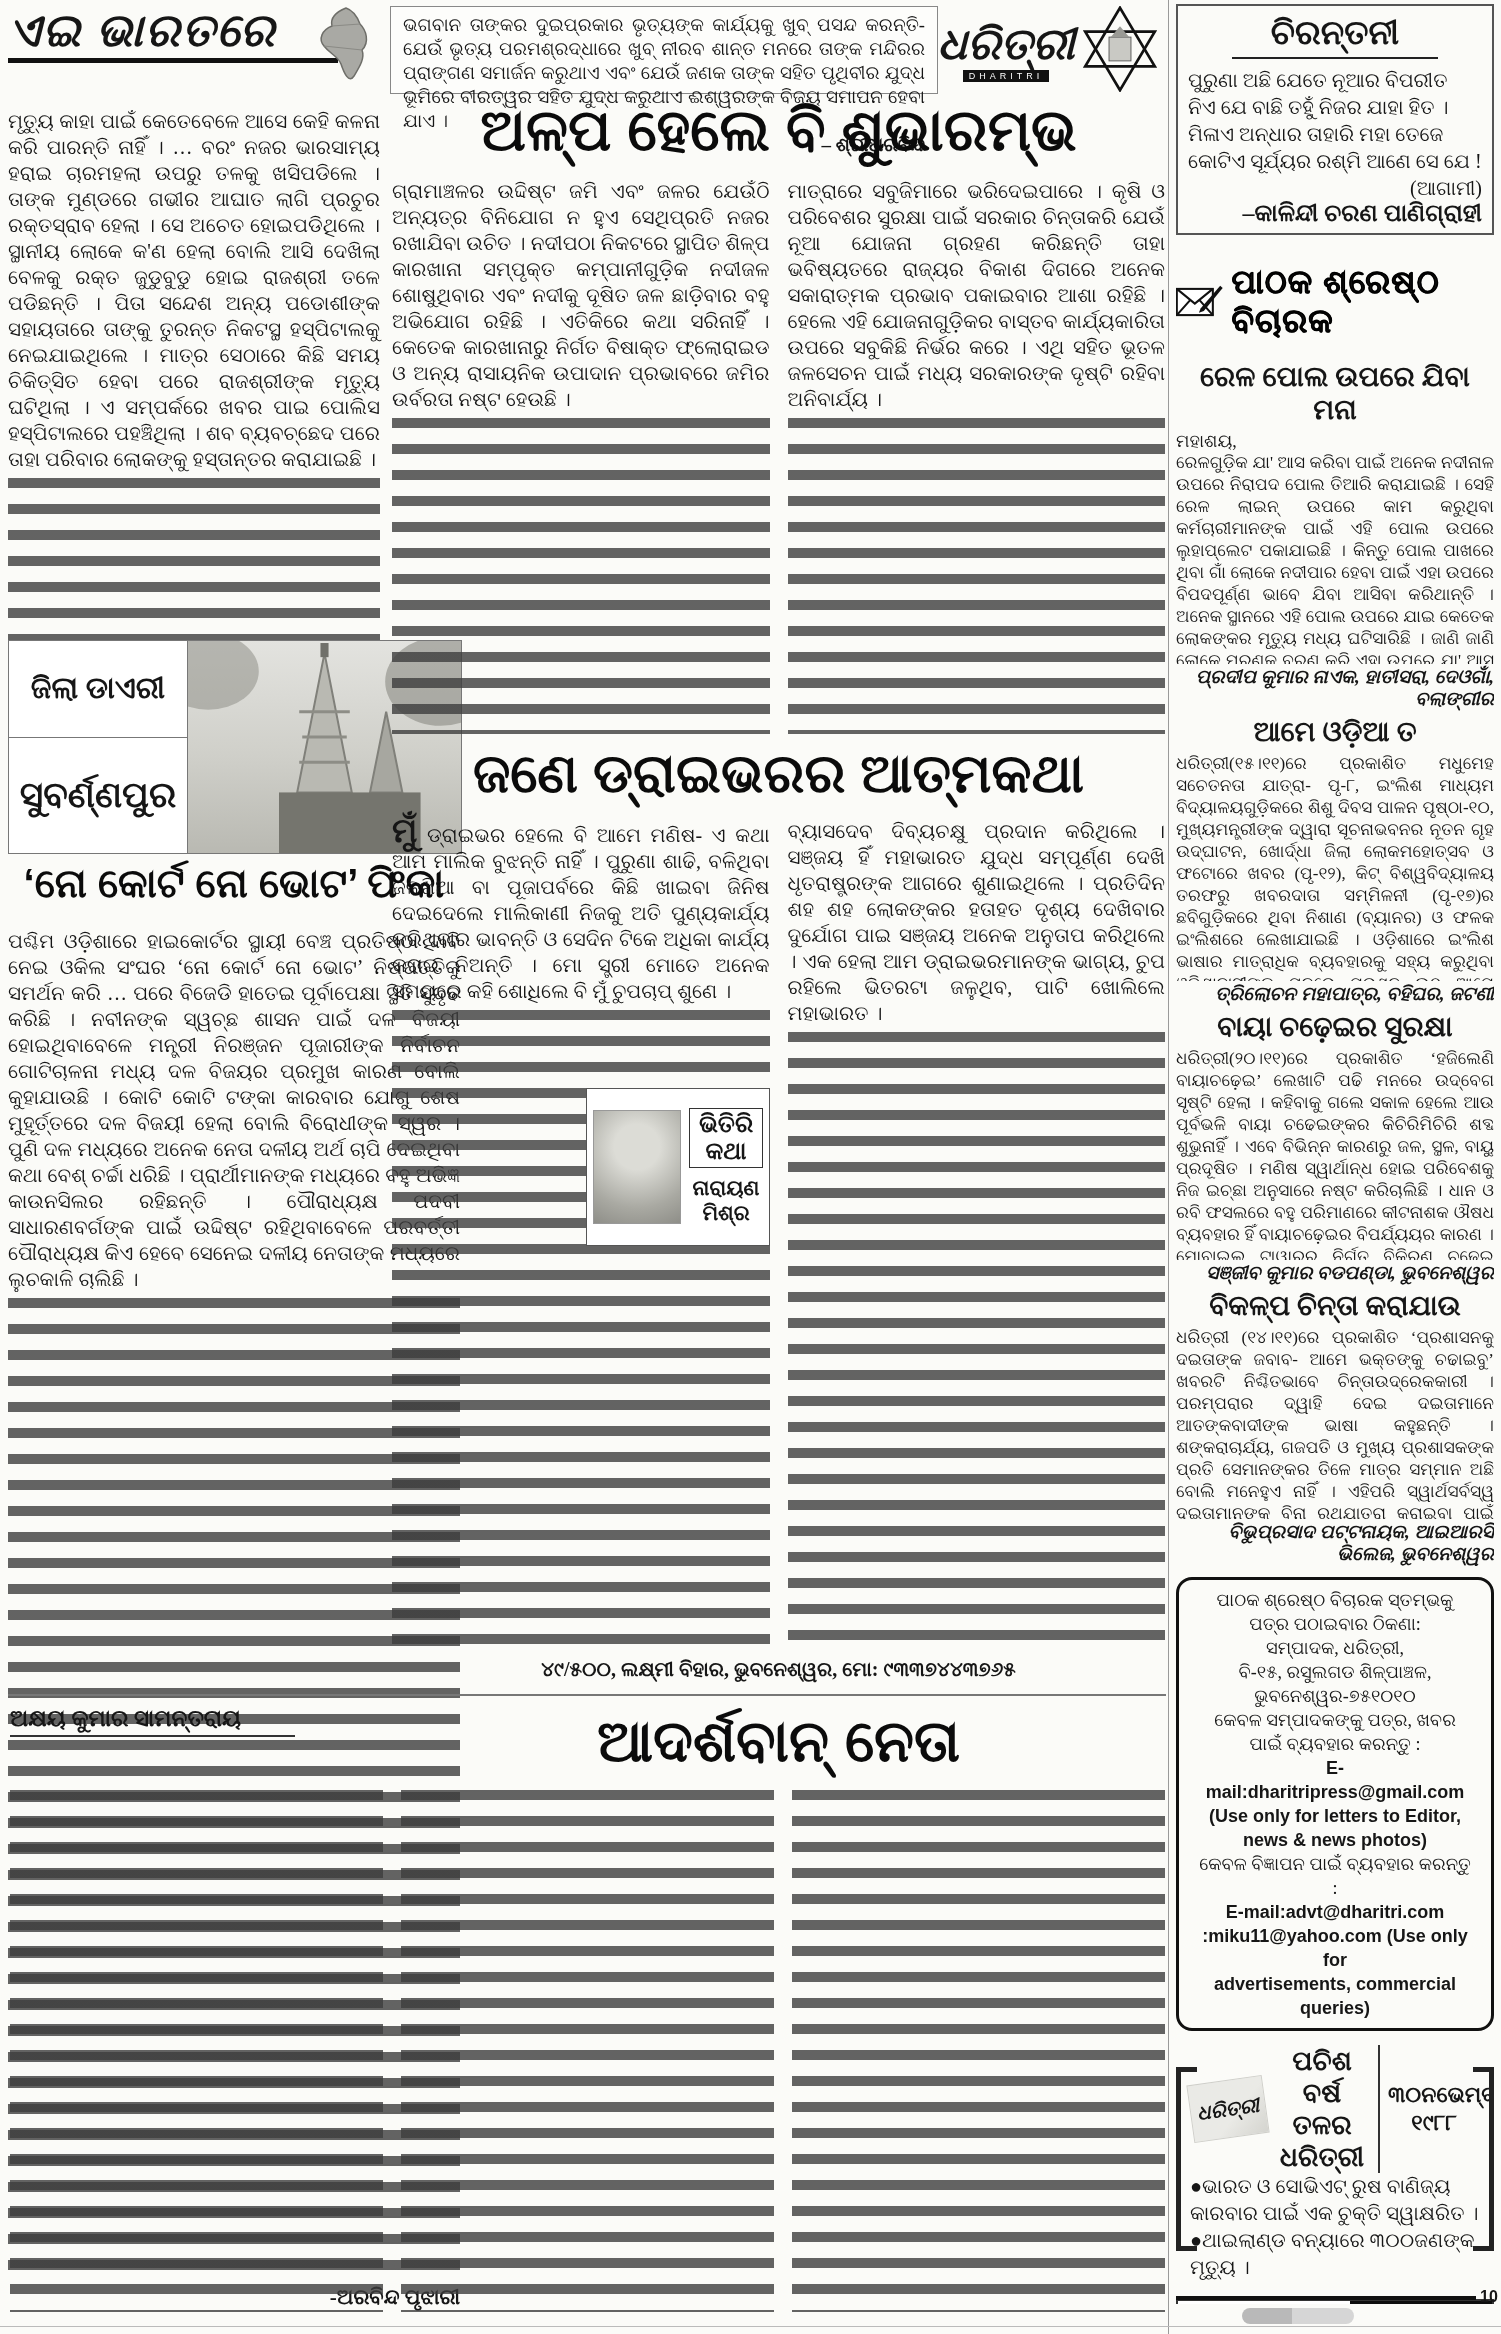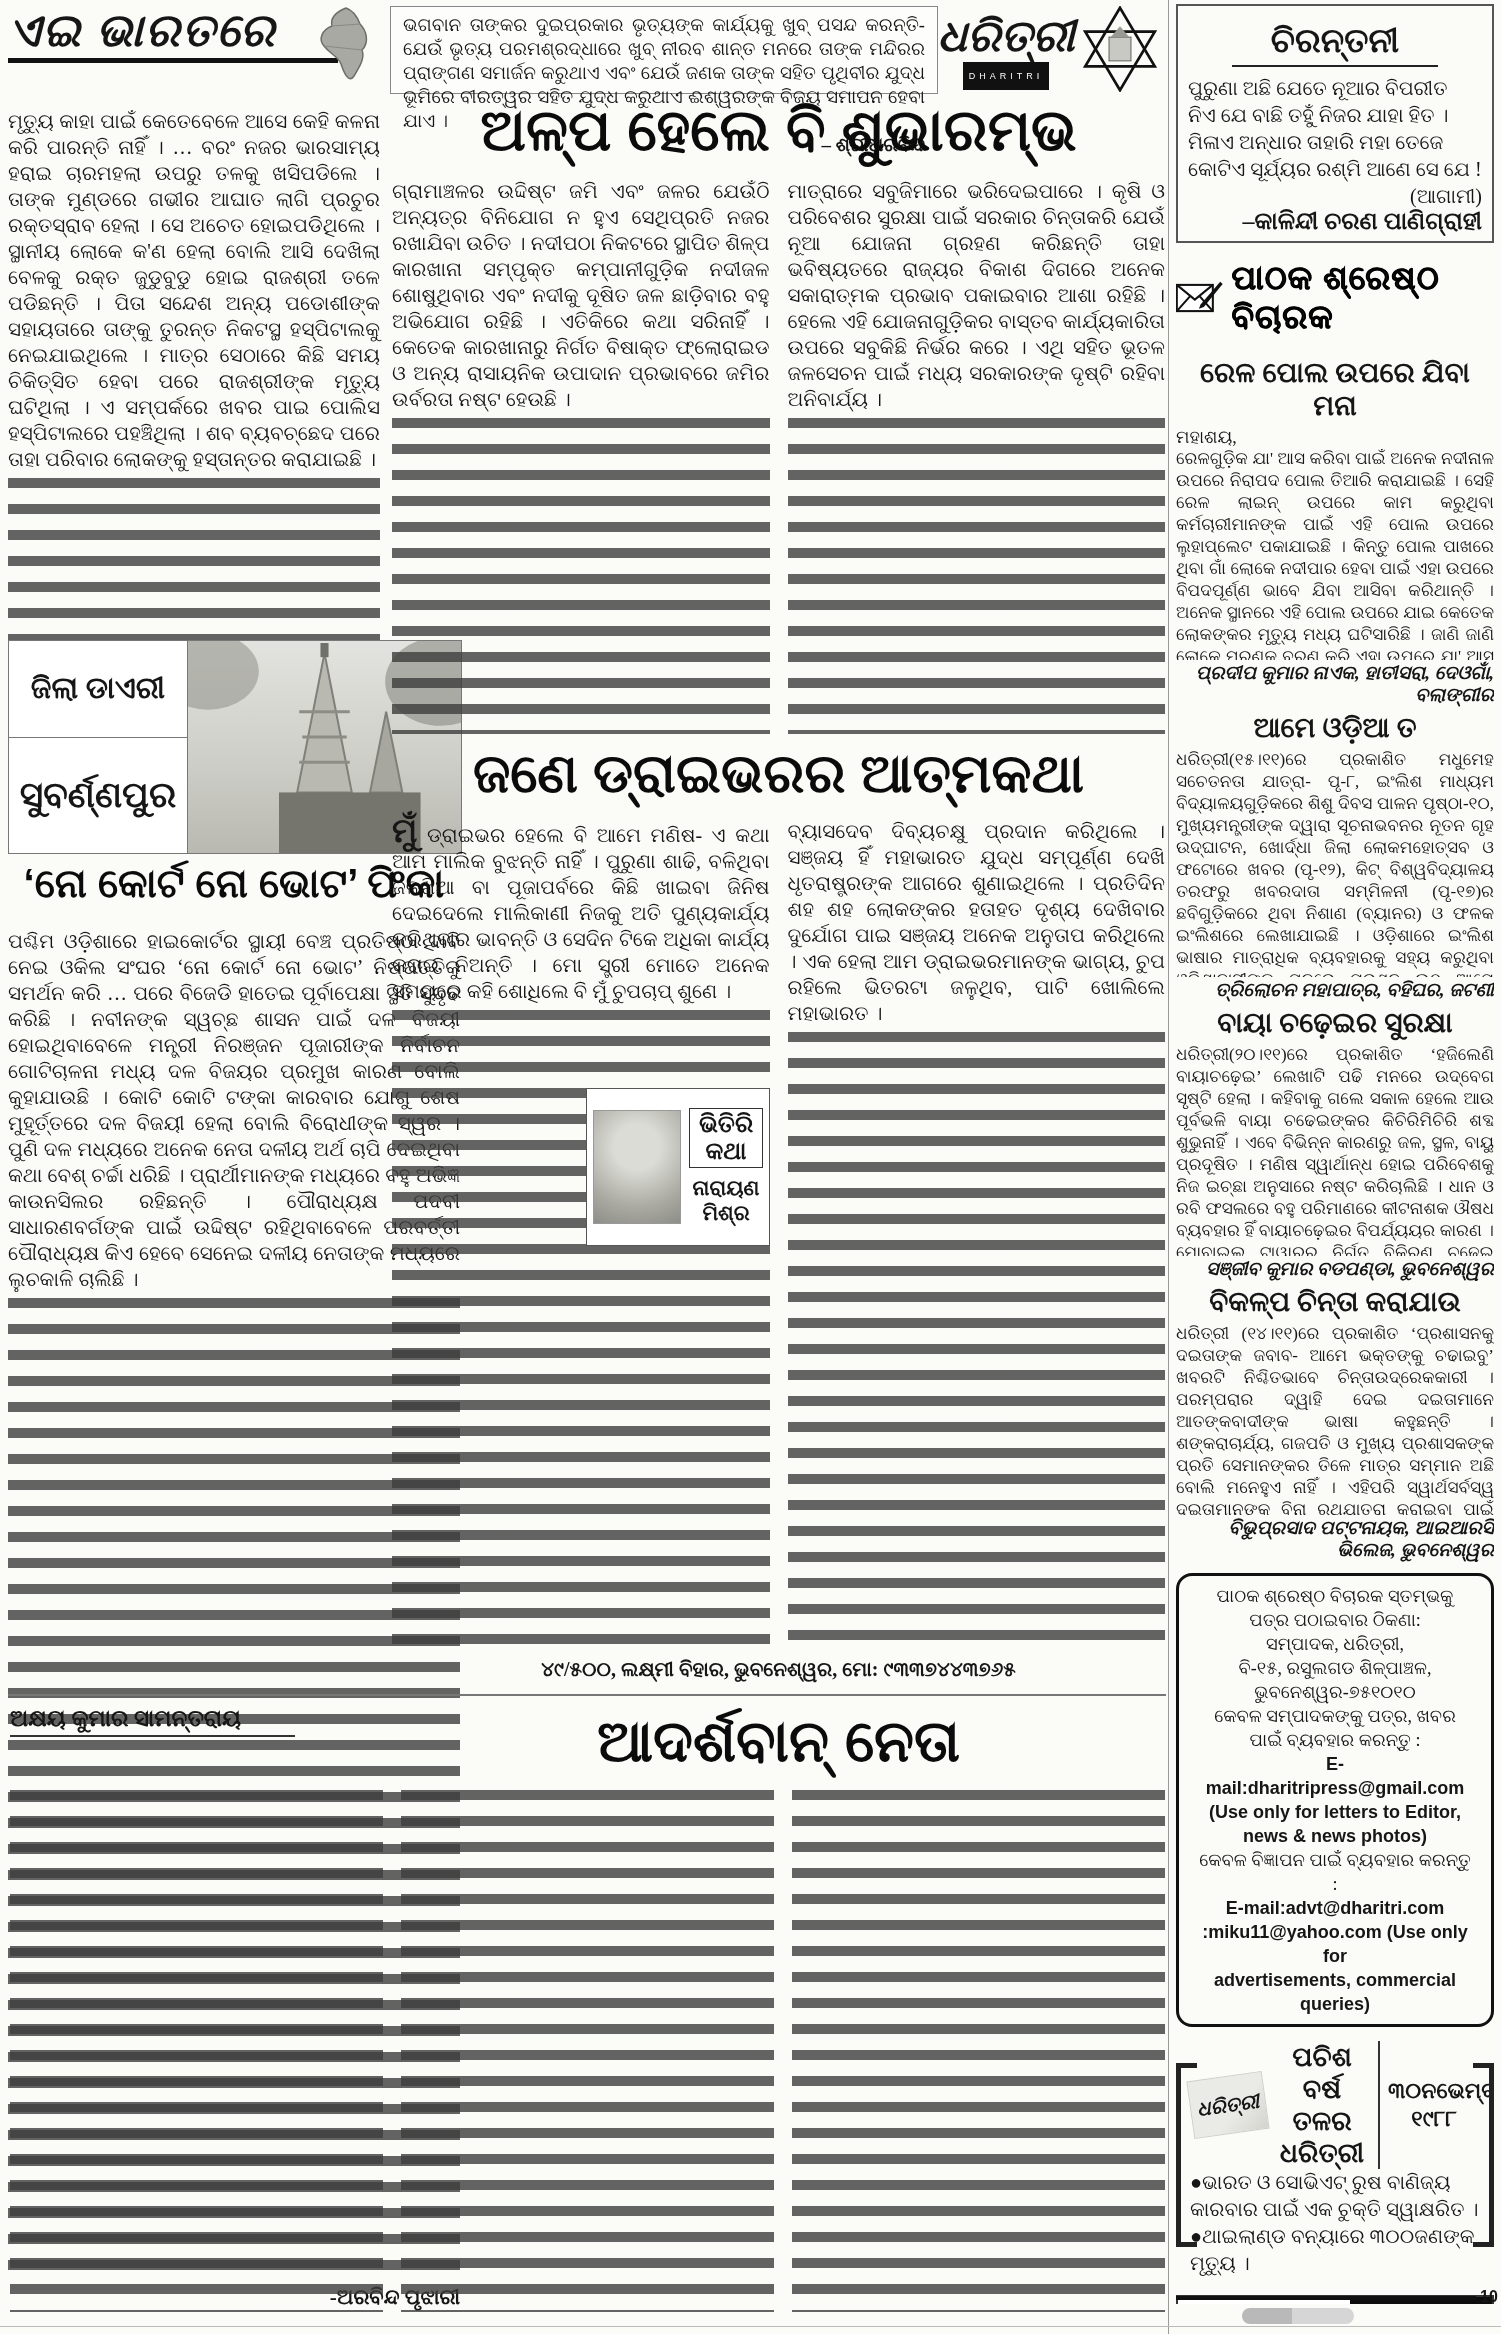--- a/index.html
+++ b/index.html
@@ -19,21 +19,21 @@
   .header{left:8px;top:6px;width:1158px;height:88px;display:flex;align-items:stretch;gap:10px;}
   .masthead{width:372px;position:relative;}
   .masthead-title{font-family:"Liberation Serif",serif;font-weight:700;font-style:italic;
       font-size:46px;line-height:50px;letter-spacing:2px;}
   .masthead-bar{height:5px;background:#111;width:330px;margin-top:2px;}
   .quote-box{flex:1;border:1px solid #888;background:#fdfdfb;padding:6px 12px 4px;
       font-size:18.5px;line-height:24px;}
   .quote-attr{text-align:right;font-weight:700;font-size:19px;}
   .logo-blk{width:116px;display:flex;flex-direction:column;align-items:center;justify-content:center;}
   .logo-word{font-weight:700;font-size:44px;font-family:"Liberation Serif",serif;font-style:italic;}
-  .logo-strip{background:#111;color:#fff;font-size:9px;letter-spacing:4px;padding:9px 6px;
+  .logo-strip{background:#111;color:#fff;font-size:9px;letter-spacing:4px;padding:1px 6px;
       font-family:"Liberation Sans",sans-serif;}
   
   .diary-box{left:8px;top:640px;width:452px;height:212px;border:1px solid #777;display:flex;background:#fff;}
   .diary-left{width:178px;display:flex;flex-direction:column;border-right:1px solid #777;}
   .diary-kicker{flex:1;border-bottom:1px solid #777;display:flex;align-items:center;justify-content:center;
       font-size:30px;font-weight:700;}
   .diary-place{flex:1.2;display:flex;align-items:center;justify-content:center;font-size:36px;font-weight:700;}
   .temple{flex:1;position:relative;background:linear-gradient(#e3e3df 0%,#cfcfc9 55%,#b9b9b2 100%);overflow:hidden;}
   .nocourt{left:8px;top:860px;width:452px;font-size:40px;line-height:46px;}
   .sonepur{left:8px;top:928px;width:452px;height:1382px;}
@@ -44,21 +44,21 @@
   .inset-photo{width:86px;height:112px;background:radial-gradient(circle at 50% 32%,#dcdcd6 0 26%,#a9a9a2 70%,#8e8e88 100%);
       border:1px solid #999;align-self:center;}
   .inset-right{flex:1;display:flex;flex-direction:column;justify-content:center;gap:8px;text-align:center;}
   .inset-label{font-weight:700;font-size:24px;border:1px solid #333;padding:2px 4px;}
   .inset-author{font-weight:700;font-size:21px;}
   .contact-line{font-weight:700;font-size:20px;text-align:center;}
   
   .byline{font-weight:700;font-size:23px;border-bottom:2px solid #333;padding-bottom:3px;}
   
   .rail{left:1176px;top:4px;width:318px;height:2300px;overflow:hidden;display:flex;flex-direction:column;}
-  .chirantani{border:2px solid #555;padding:16px 10px 6px;margin-bottom:12px;}
+  .chirantani{border:2px solid #555;padding:8px 10px 6px;margin-bottom:24px;}
   .chir-title{text-align:center;font-weight:700;font-size:34px;border-bottom:2px solid #222;
       width:70%;margin:0 auto 8px;padding-bottom:4px;}
   .poemline{font-size:20px;line-height:27px;}
   .chir-next{text-align:right;font-size:20px;margin-top:2px;}
   .chir-attr{text-align:right;font-weight:700;font-size:24px;}
   .readers-hdr{display:flex;align-items:center;gap:8px;margin:4px 0 2px;}
   .readers-title{font-weight:800;font-size:33px;letter-spacing:1px;font-family:"Liberation Sans",sans-serif;
       -webkit-text-stroke:.6px #000;}
   .readers-rule{height:4px;background:#111;margin:4px 0 8px;}
   .letter h3{margin:6px 0 4px;text-align:center;font-size:28px;font-weight:700;font-family:"Liberation Serif",serif;}

